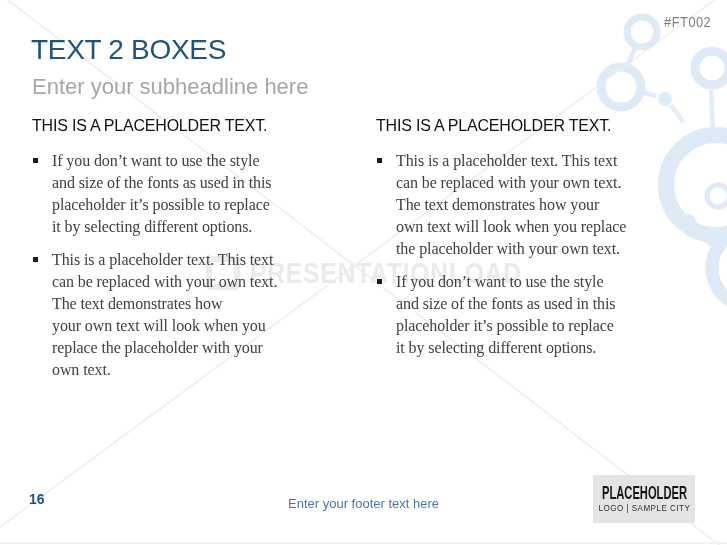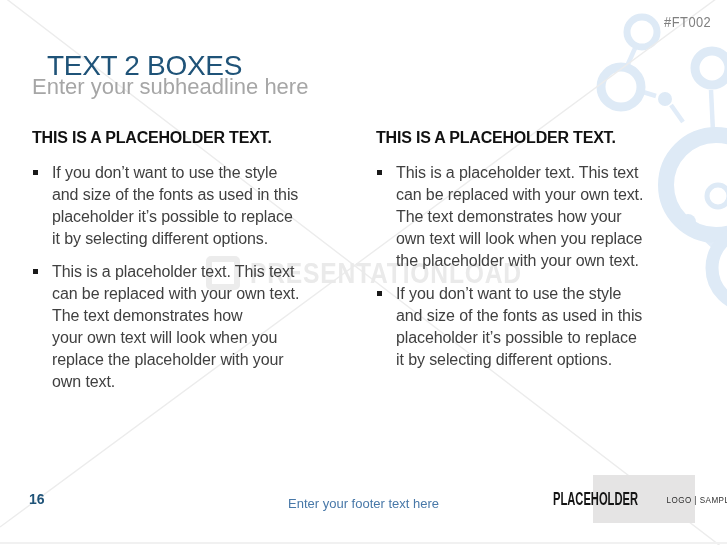--- a/index.html
+++ b/index.html
@@ -54,27 +54,28 @@
     font-size: 22px; color: #A6A6A6;
     z-index: 2;
   }
   .col {
     position: absolute; top: 117px; width: 315px;
     z-index: 2;
   }
   .col-left  { left: 32px; }
   .col-right { left: 376px; }
   .col-heading {
-    font-size: 16px; font-weight: bold; color: #111111;
+    font-size: 16px; font-weight: normal; color: #111111;
     letter-spacing: -0.2px;
-    margin: 12px 0 16px 0; line-height: 17px;
+    margin: 0 0 16px 0; line-height: 17px;
   }
   .bullet {
     position: relative; padding-left: 20px;
     margin: 0 0 11px 0;
+    font-family: Liberation Serif, serif;
   }
   .bullet:last-child { margin-bottom: 0; }
   .bullet-marker {
     position: absolute; left: 1px; top: 8px;
     width: 5px; height: 5px; background: #1a1a1a;
   }
   .bullet-text {
     font-size: 16px; line-height: 22px; color: #404040;
     letter-spacing: -0.1px;
     white-space: pre-line;
@@ -87,21 +88,21 @@
   .footer-text {
     position: absolute; left: 0; right: 0; top: 496px;
     text-align: center;
     font-size: 13px; color: #4878A8;
     z-index: 2;
   }
   .logo-box {
     position: absolute; left: 593px; top: 475px;
     width: 102px; height: 48px;
     background: #E5E4E4;
-    display: flex; flex-direction: row;
+    display: flex; flex-direction: column;
     align-items: center; justify-content: center;
     z-index: 2;
   }
   .logo-title {
     font-size: 18px; font-weight: bold; color: #141414;
     line-height: 15px; white-space: nowrap;
     transform: scaleX(0.62);
   }
   .logo-subtitle {
     font-size: 8.5px; color: #2E2E2E; letter-spacing: 0.5px;
@@ -145,21 +146,21 @@
     <line x1="0" y1="-6" x2="727" y2="551" stroke="#ECECEC" stroke-width="1.4"></line>
     <line x1="0" y1="527" x2="720" y2="-4" stroke="#ECECEC" stroke-width="1.4"></line>
   </svg>
 
   <div class="watermark">
     <div class="wm-square"></div>
     <div class="wm-text">PRESENTATIONLOAD</div>
   </div>
 
   <div class="slide-code">#FT002</div>
-  <h1 class="slide-title" style="margin:16px;font-weight:400;">TEXT 2 BOXES</h1>
+  <h1 class="slide-title" style="margin:0;font-weight:400;">TEXT 2 BOXES</h1>
   <div class="slide-subheadline">Enter your subheadline here</div>
 
   <div class="col col-left">
     <h2 class="col-heading">THIS IS A PLACEHOLDER TEXT.</h2>
     <div class="bullet">
       <span class="bullet-marker"></span>
       <div class="bullet-text">If you don’t want to use the style
 and size of the fonts as used in this
 placeholder it’s possible to replace
 it by selecting different options.</div>

